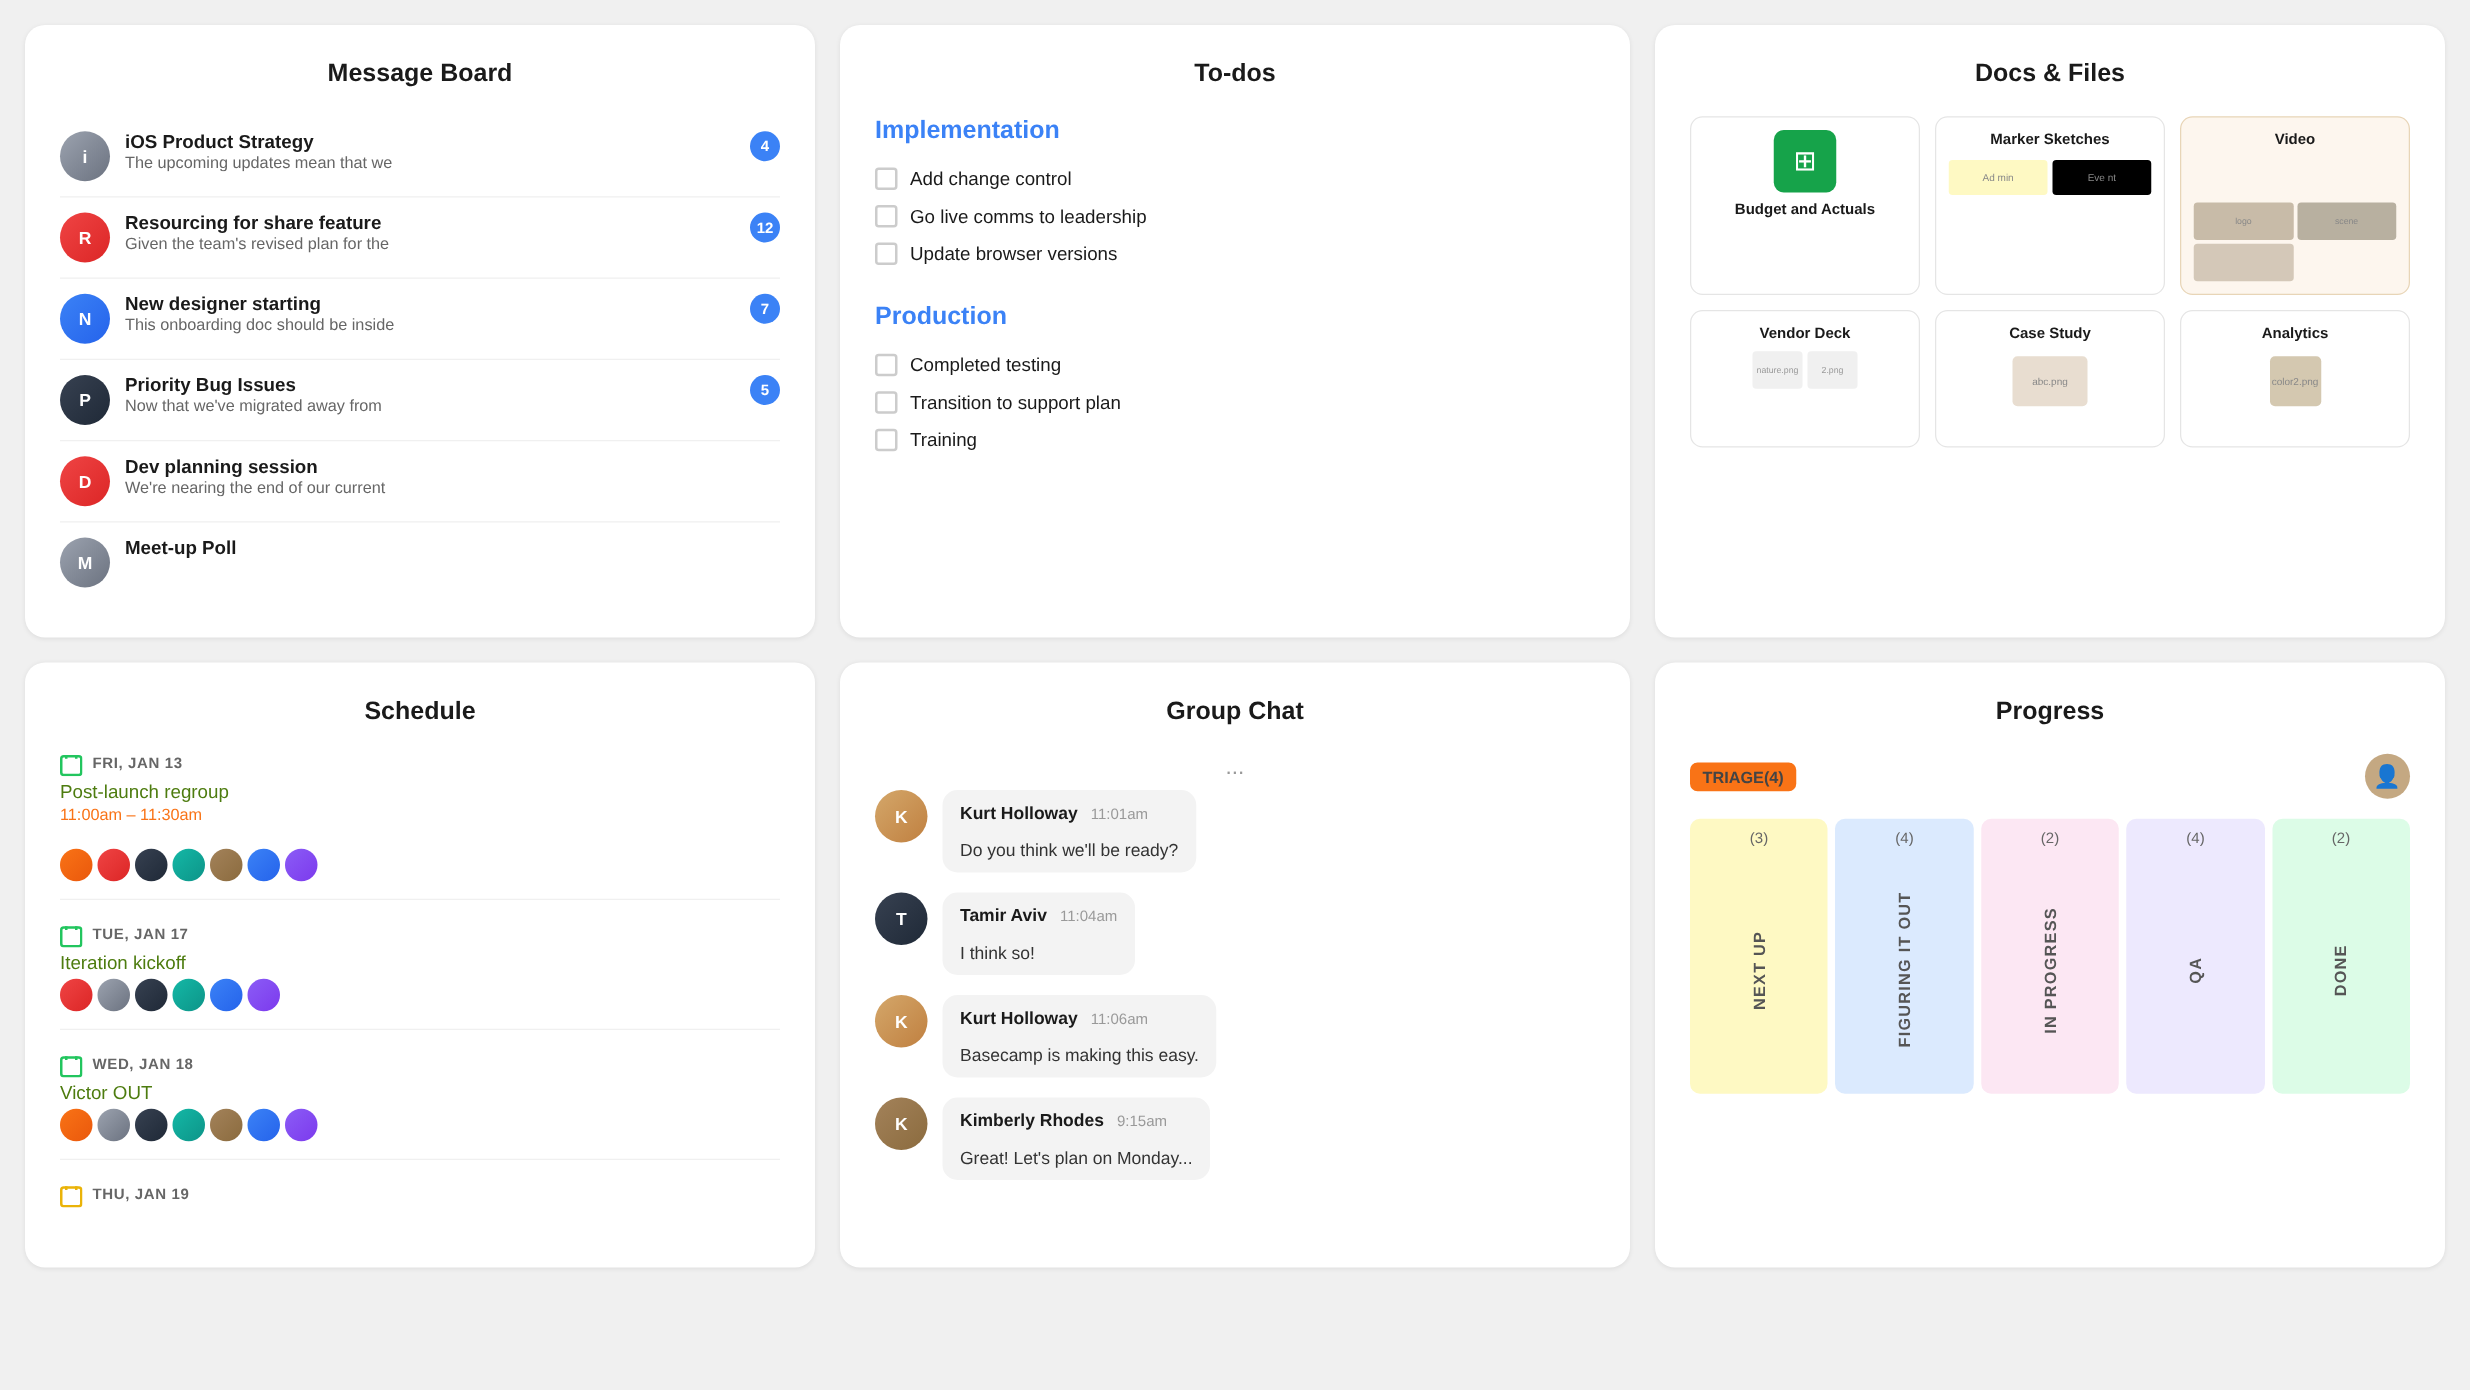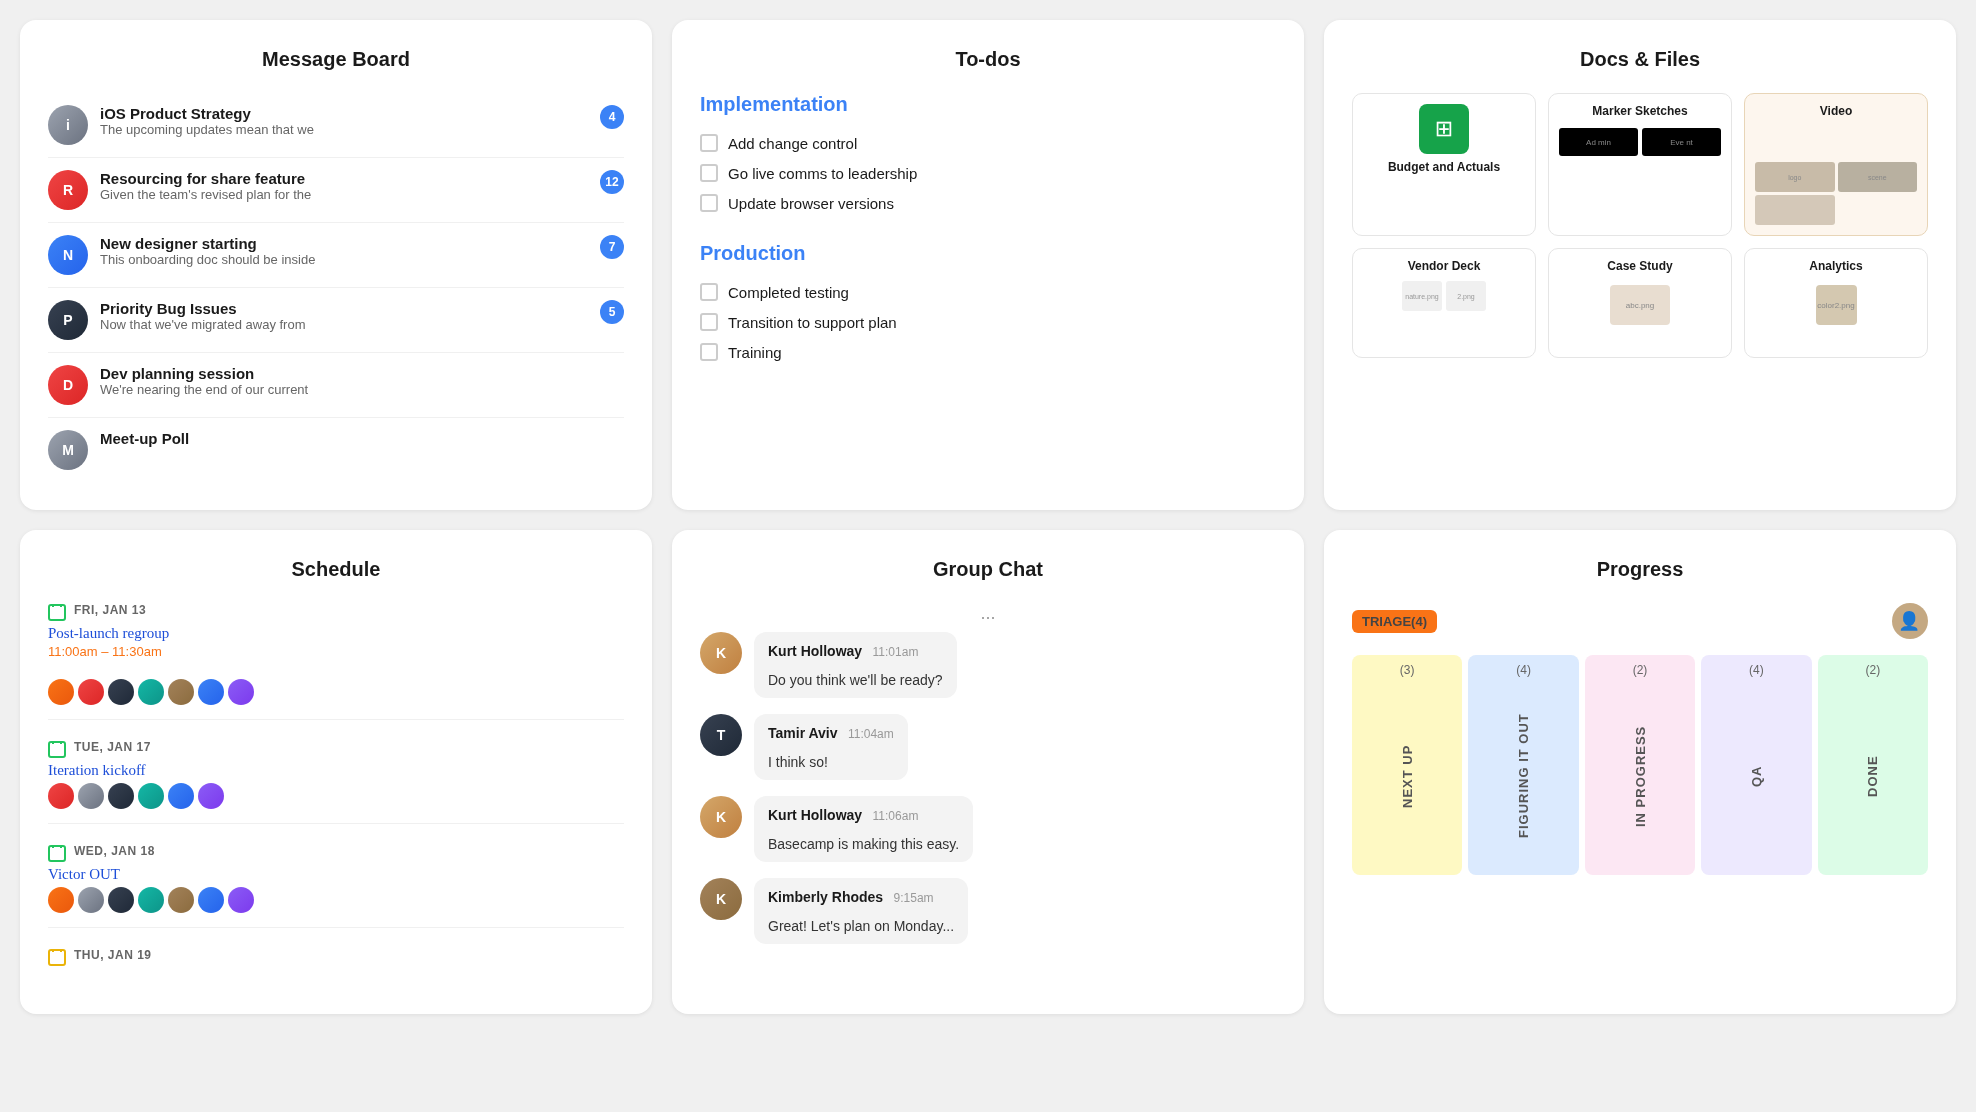--- a/index.html
+++ b/index.html
@@ -136,21 +136,21 @@
       border-radius: 3px;
       background: #e8e8e8;
       font-size: 8px;
       display: flex;
       align-items: center;
       justify-content: center;
       color: #888;
       overflow: hidden;
     }
     .doc-thumb.green { background: #000000; }
-    .doc-thumb.blue { background: #000000; }
+    .doc-thumb.blue { background: #fef9c3; }
     .vendor-thumbs {
       display: flex;
       gap: 4px;
       width: 100%;
       justify-content: center;
       margin-top: 2px;
     }
     .vendor-thumb {
       width: 40px;
       height: 30px;
@@ -181,21 +181,21 @@
 
     
     .schedule-date-block { margin-bottom: 20px; }
     .schedule-date {
       font-size: 12px;
       font-weight: 700;
       color: #666;
       margin-bottom: 4px;
       letter-spacing: 0.5px;
     }
-    .schedule-event { font-size: 15px; color: #1d4ed8; margin-bottom: 2px; font-family: Liberation Serif, serif; }
+    .schedule-event { font-size: 15px; color: #4d7c0f; margin-bottom: 2px; }
     .schedule-time { font-size: 13px; color: #f97316; margin-bottom: 20px; }
     .schedule-avatars { display: flex; gap: 4px; margin-top: 4px; }
     .sched-avatar {
       width: 26px;
       height: 26px;
       border-radius: 50%;
       background: #ccc;
       font-size: 11px;
       display: flex;
       align-items: center;

